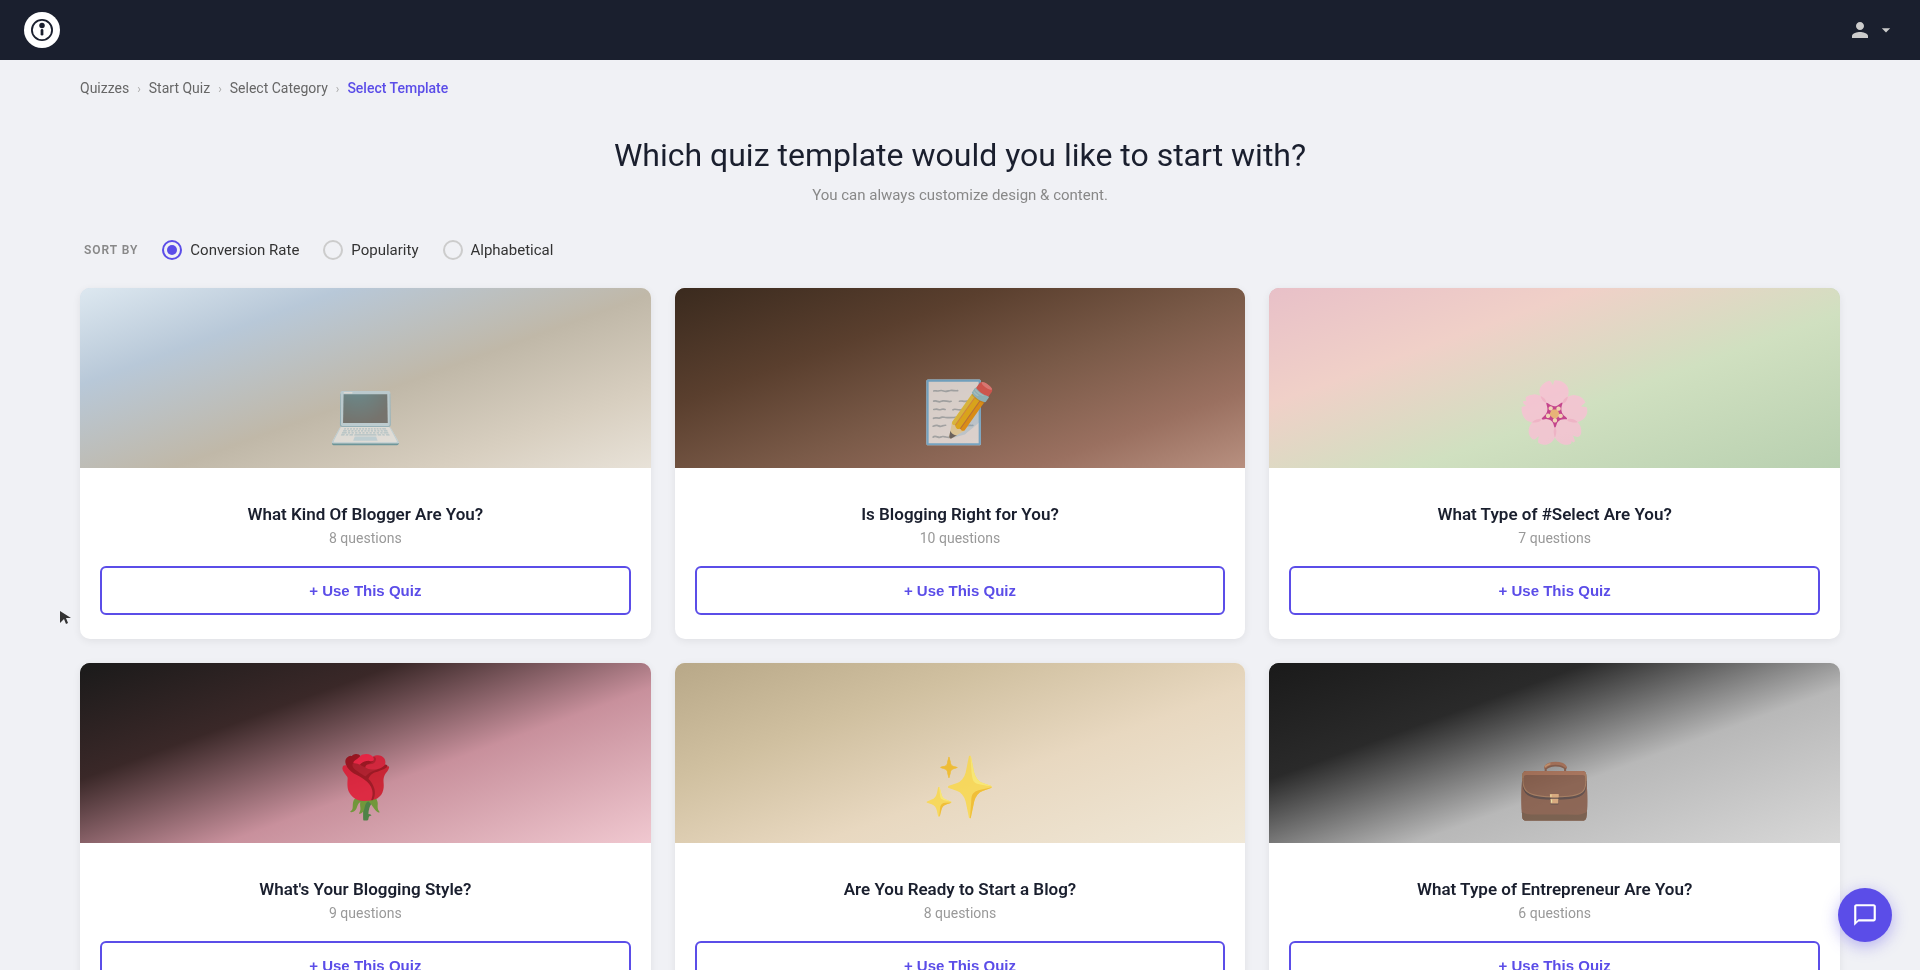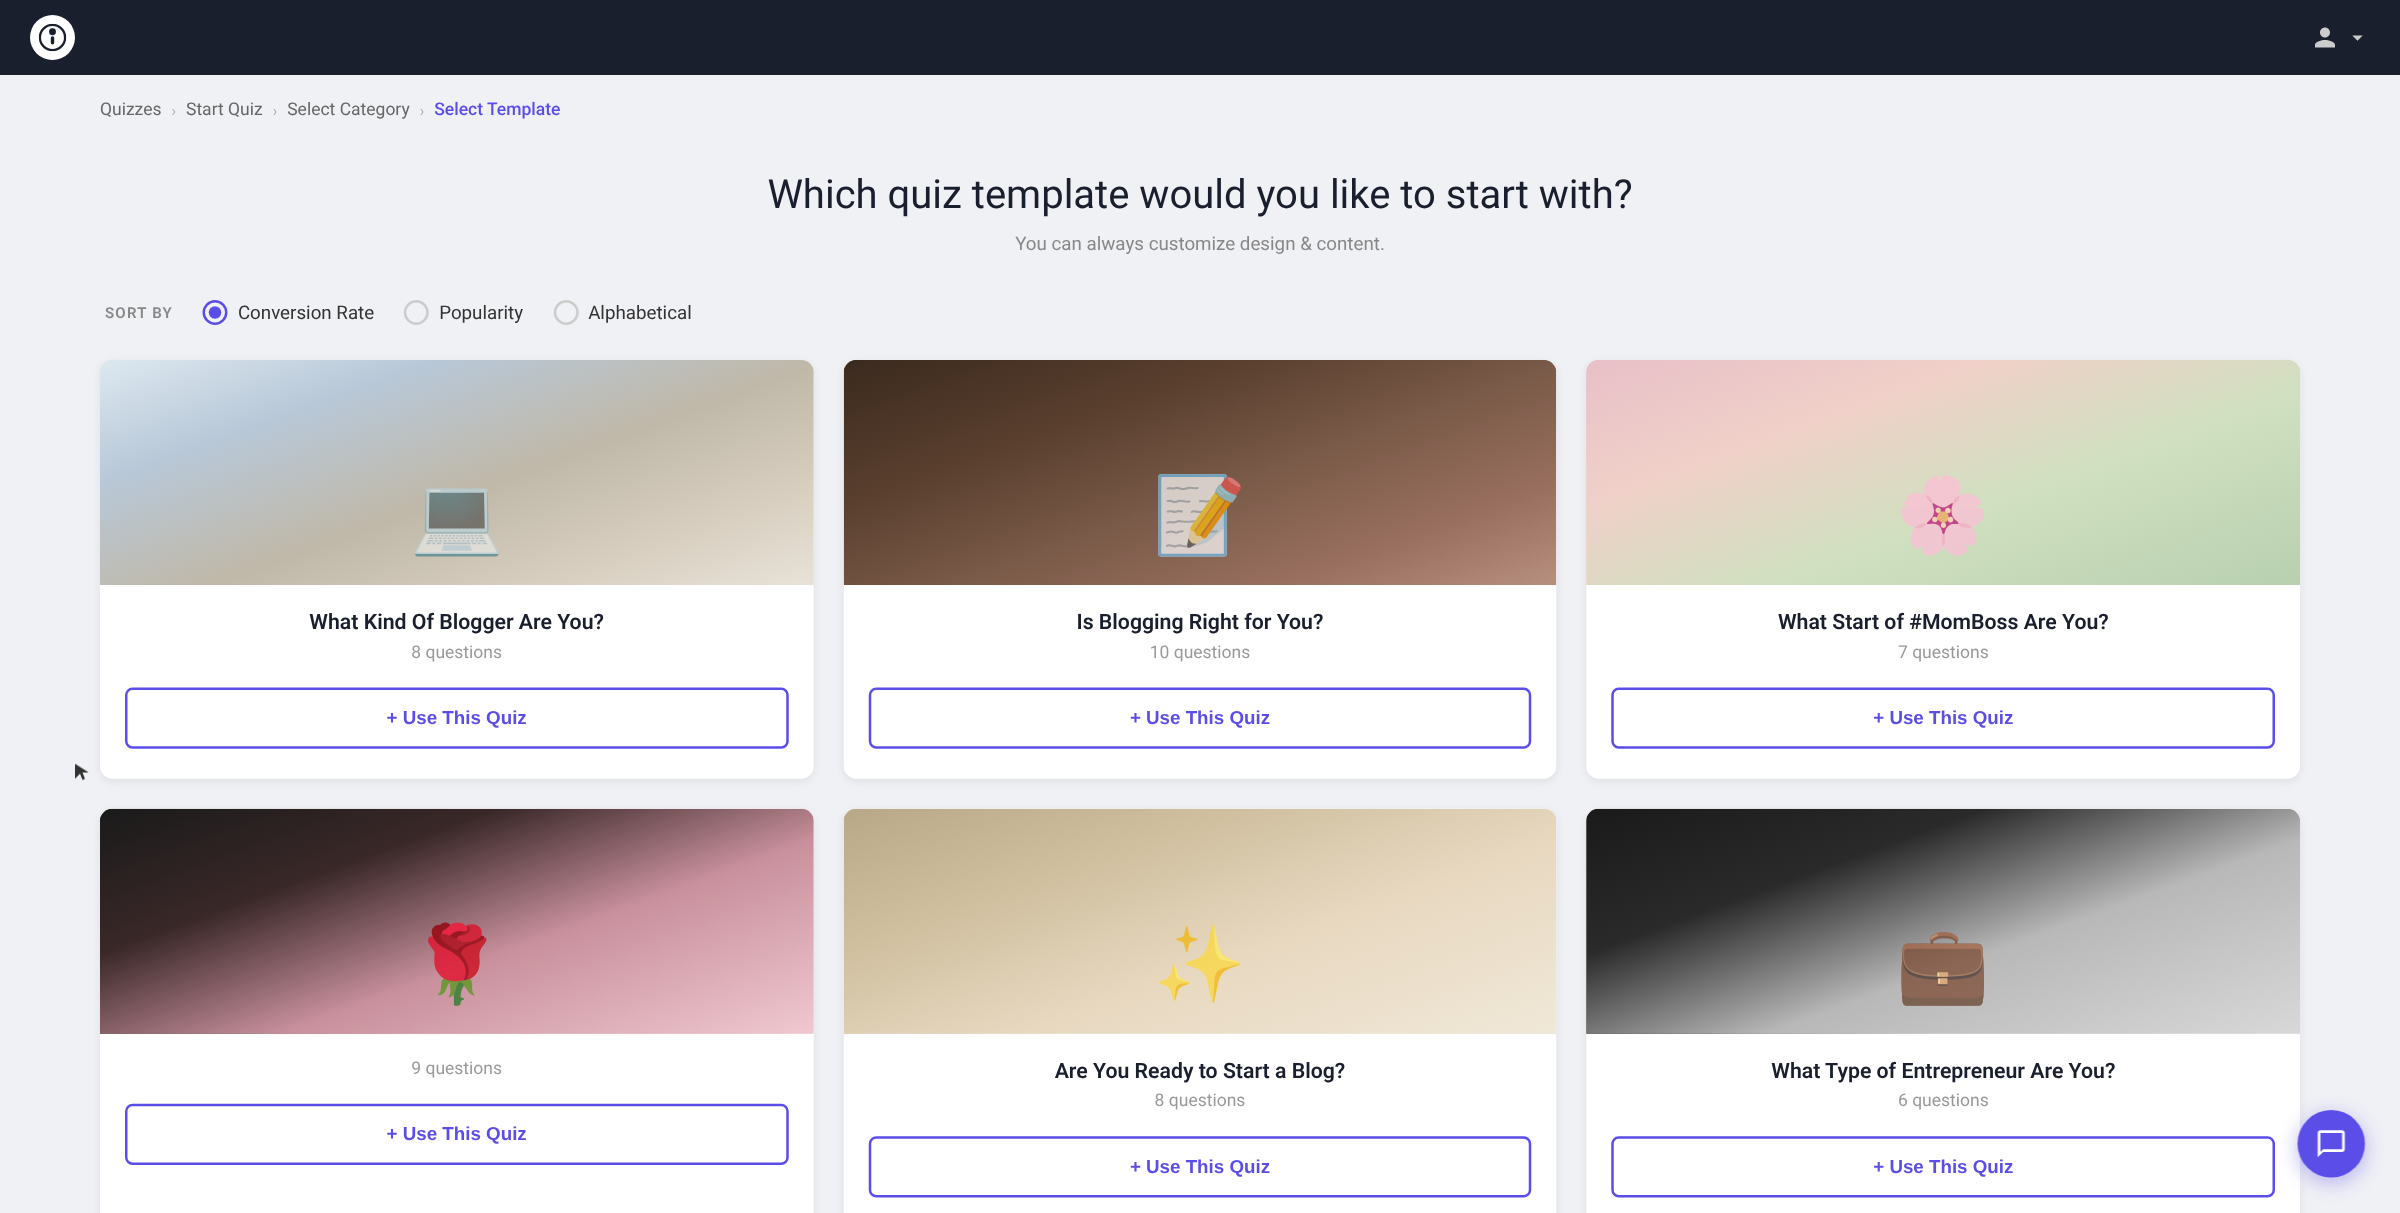--- a/index.html
+++ b/index.html
@@ -250,20 +250,21 @@
       bottom: 20px;
       left: 50%;
       transform: translateX(-50%);
       font-size: 60px;
       opacity: 0.7;
     }
 
     .card-body {
       padding: 20px 20px 24px;
       text-align: center;
+      margin-top: 16px;
     }
     .card-title {
       font-size: 17px;
       font-weight: 600;
       color: #1a1f2e;
       margin-bottom: 6px;
     }
     .card-questions {
       font-size: 14px;
       color: #999;
@@ -386,28 +387,29 @@
     <div class="card-image card-img-2"></div>
     <div class="card-body">
       <div class="card-title">Is Blogging Right for You?</div>
       <div class="card-questions">10 questions</div>
       <button class="card-btn">+ Use This Quiz</button>
     </div>
   </div>
       <div class="card">
     <div class="card-image card-img-3"></div>
     <div class="card-body">
-      <div class="card-title">What Start of #MomBoss Are You?</div>
+      <div class="card-title">What Type of #Select Are You?</div>
       <div class="card-questions">7 questions</div>
       <button class="card-btn">+ Use This Quiz</button>
     </div>
   </div>
       <div class="card">
     <div class="card-image card-img-4"></div>
     <div class="card-body">
+      <div class="card-title">What's Your Blogging Style?</div>
       <div class="card-questions">9 questions</div>
       <button class="card-btn">+ Use This Quiz</button>
     </div>
   </div>
       <div class="card">
     <div class="card-image card-img-5"></div>
     <div class="card-body">
       <div class="card-title">Are You Ready to Start a Blog?</div>
       <div class="card-questions">8 questions</div>
       <button class="card-btn">+ Use This Quiz</button>

